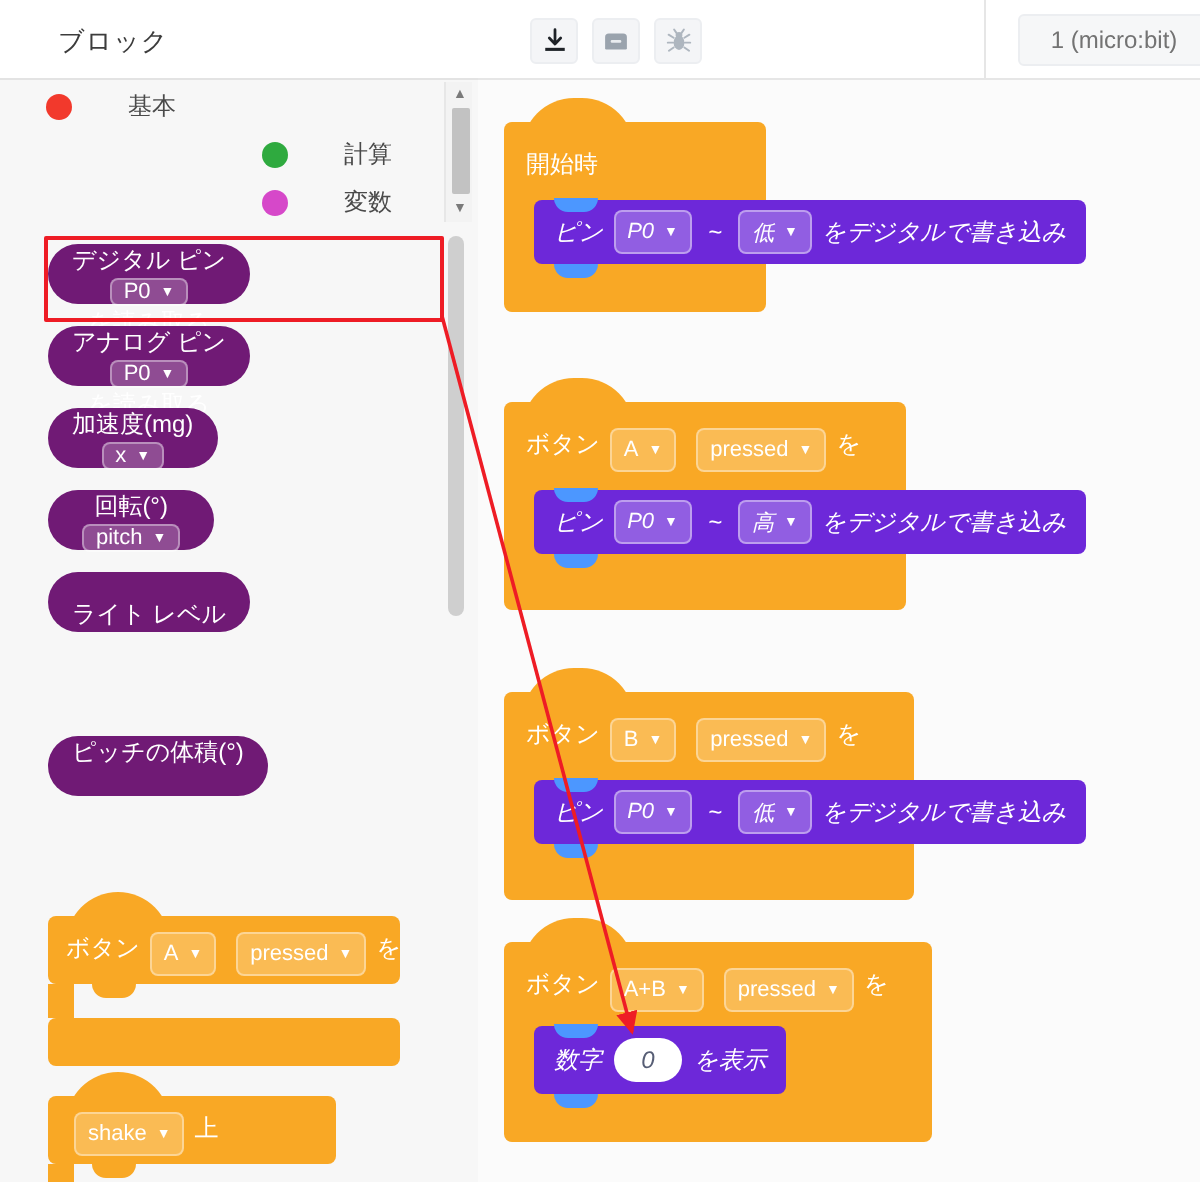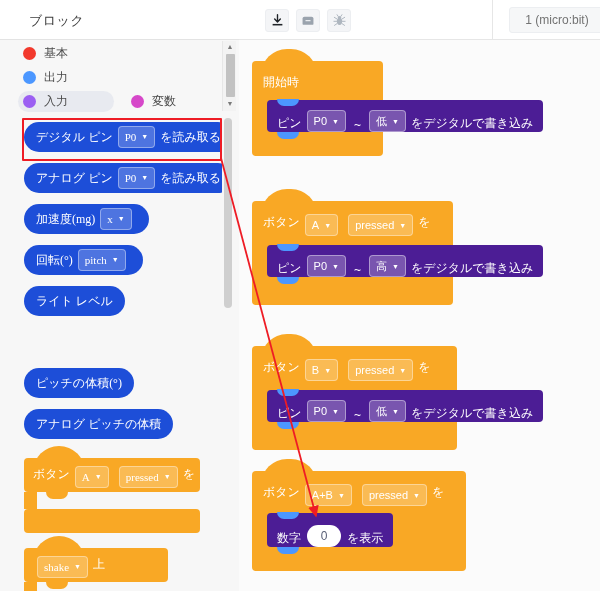--- a/index.html
+++ b/index.html
@@ -10,41 +10,40 @@
     overflow:hidden;
     position:relative;
   }
   #root{position:absolute;inset:0;}
 
   
   .left-panel{
     position:absolute;left:0;top:0;width:239px;height:591px;
     background:#f7f7f7;
     box-sizing:border-box;
-    font-family:Liberation Serif, serif;
   }
   .panel-header{
     position:absolute;left:0;top:0;width:239px;height:40px;
     background:#ffffff;
     border-bottom:1px solid #e3e3e3;
     box-sizing:border-box;
   }
   .panel-title{
     position:absolute;left:29px;top:12px;
     font-size:13px;color:#3c3c3c;letter-spacing:.5px;
   }
 
   
   .cat-area{
     position:absolute;left:18px;top:41px;width:200px;height:70px;
     background:#f7f7f7;
   }
   .cat-item{
     position:absolute;height:21px;display:flex;align-items:center;
-    border-radius:11px;padding-left:5px;box-sizing:border-box;
+    border-radius:11px;padding-left:5px;box-sizing:border-box;gap:20px;
   }
   .cat-item.selected{background:#e8eaf0;}
   .cat-dot{
     width:13px;height:13px;border-radius:50%;flex:0 0 13px;margin-right:8px;
   }
   .cat-label{font-size:12px;color:#4a4a4a;white-space:nowrap;}
 
   .cat-c0{left:0px;  top:2px; width:96px;}
   .cat-c1{left:0px;  top:26px;width:96px;}
   .cat-c2{left:0px;  top:50px;width:96px;}
@@ -83,21 +82,21 @@
     position:absolute;left:0;top:114px;width:222px;height:477px;
     overflow:hidden;background:#f7f7f7;
   }
 
   
   .rep{            
     position:absolute;display:inline-flex;align-items:center;
     border-radius:16px;height:30px;padding:0 12px;box-sizing:border-box;
     color:#fff;font-size:12px;white-space:nowrap;
   }
-  .rep.purple{background:#1d4ed8;}
+  .rep.purple{background:#701a75;flex-direction:column;}
   .field{
     display:inline-flex;align-items:center;justify-content:center;
     background:rgba(255,255,255,.22);
     border:1px solid rgba(255,255,255,.38);
     border-radius:4px;height:20px;padding:0 6px;margin:0 5px;
     font-size:11px;color:#fff;white-space:nowrap;
   }
   .field .caret{margin-left:5px;font-size:7px;line-height:1;}
   .hat-label{
     position:absolute;display:flex;align-items:flex-start;
@@ -135,23 +134,23 @@
   
   .script{position:absolute;}
   .hatbody{
     position:absolute;left:0;top:0;background:#f9a825;border-radius:4px;
   }
   .hatdome{
     position:absolute;left:9px;top:-12px;width:56px;height:26px;
     background:#f9a825;border-radius:28px 28px 0 0;
   }
   .stack{
-    position:absolute;display:inline-flex;align-items:flex-end;
-    background:#4c1d95;border-radius:4px;height:32px;padding:0 10px;
-    box-sizing:border-box;color:#fff;font-size:12px;white-space:nowrap;
+    position:absolute;display:inline-flex;align-items:center;
+    background:#6d28d9;border-radius:4px;height:32px;padding:0 10px;
+    box-sizing:border-box;color:#fff;font-size:12px;white-space:nowrap;font-style:italic;
   }
   .stack .bump{
     position:absolute;left:10px;top:-1px;width:22px;height:7px;
     background:#4c97ff;border-radius:0 0 7px 7px;
   }
   .stack .bumpb{
     position:absolute;left:10px;bottom:-7px;width:22px;height:7px;
     background:#4c97ff;border-radius:0 0 7px 7px;
   }
   .stack .field{background:rgba(255,255,255,.25);border-color:rgba(255,255,255,.4);}
@@ -186,27 +185,23 @@
 
     <div class="panel-header">
       <div class="panel-title">ブロック</div>
     </div>
 
     <div class="cat-area">
       <div class="cat-item cat-c0">
         <span class="cat-dot" style="background:#f2392c"></span>
         <span class="cat-label">基本</span>
       </div>
-      <div class="cat-item cat-c1">
-        <span class="cat-dot" style="background:#4c97ff"></span>
-        <span class="cat-label">出力</span>
-      </div>
-      <div class="cat-item cat-c2 selected">
-        <span class="cat-dot" style="background:#9b5ff2"></span>
-        <span class="cat-label">入力</span>
+      <div class="cat-item cat-c4">
+        <span class="cat-dot" style="background:#2faa3f"></span>
+        <span class="cat-label">計算</span>
       </div>
       <div class="cat-item cat-c5">
         <span class="cat-dot" style="background:#d648c9"></span>
         <span class="cat-label">変数</span>
       </div>
     </div>
 
     <div class="cat-scroll">
       <div class="arr up">▲</div>
       <div class="thumb"></div>
@@ -251,23 +246,20 @@
 
       <div class="rep purple" style="left:24px;top:172px;justify-content:flex-end;">
         <span>ライト レベル</span>
       </div>
 
 
       <div class="rep purple" style="left:24px;top:254px;">
         <span>ピッチの体積(°)</span>
       </div>
 
-      <div class="rep purple" style="left:24px;top:295px;">
-        <span>アナログ ピッチの体積</span>
-      </div>
 
       <div class="cblock" style="left:24px;top:344px;width:176px;height:85px;">
         <div class="cb-dome"></div>
         <div class="cb-head" style="width:176px;height:34px;"></div>
         <div class="hat-label" style="left:9px;top:8px;height:18px;">
           <span>ボタン</span>
           <span class="field">
             <span>A</span>
             <span class="caret">▼</span>
           </span>

